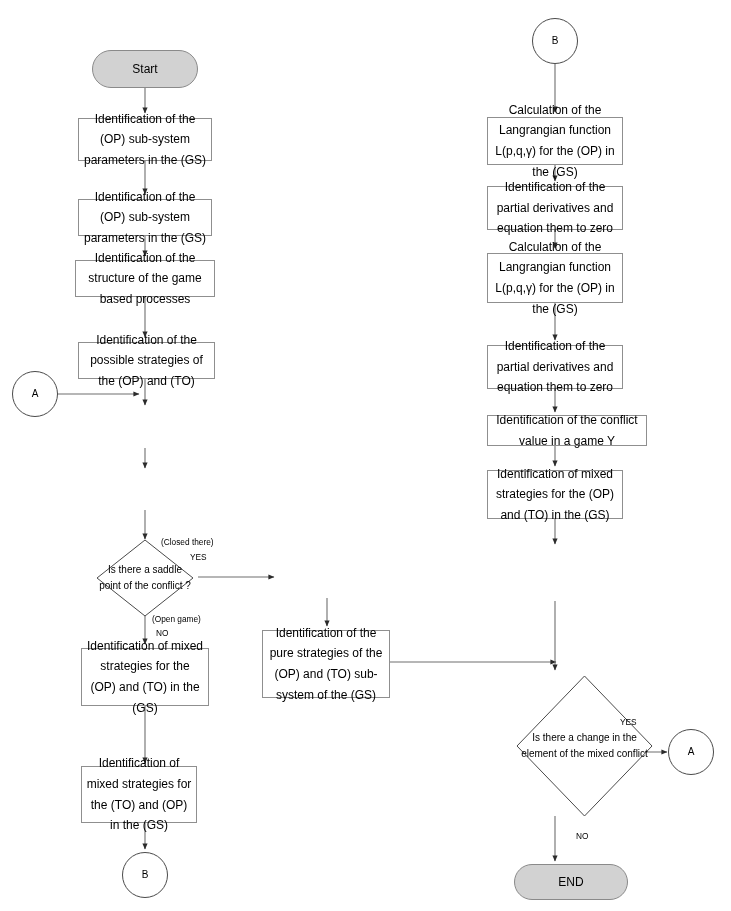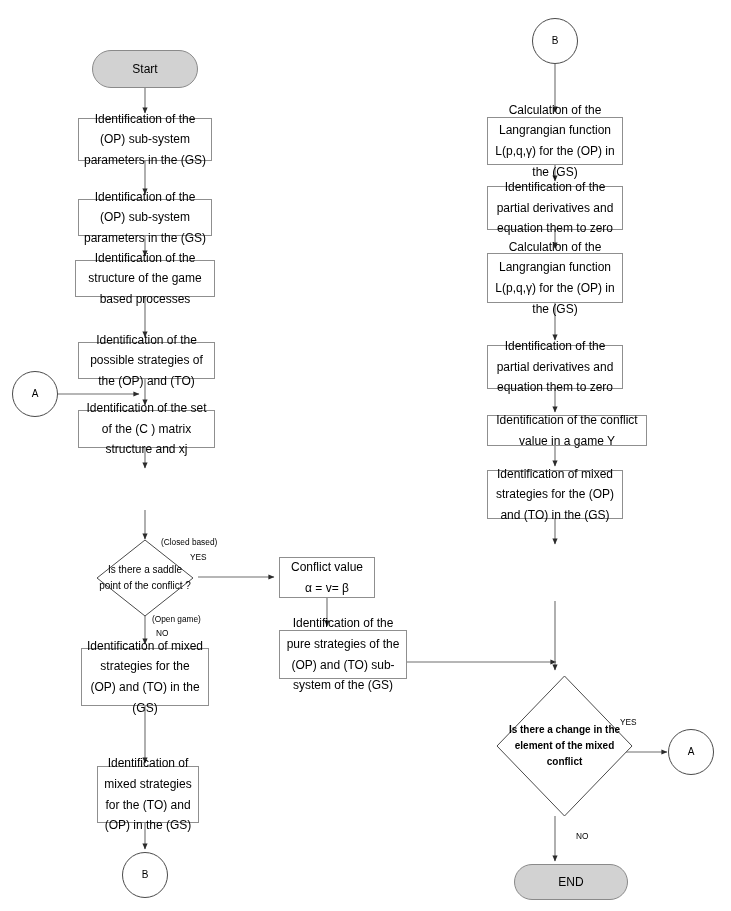--- a/index.html
+++ b/index.html
@@ -146,67 +146,60 @@
   </div>
 
   <div class="node proc" style="left:75px; top:260px; width:140px; height:37px;">
     <span class="ntext">Identification of the structure of the game based processes</span>
   </div>
 
   <div class="node proc" style="left:78px; top:342px; width:137px; height:37px;">
     <span class="ntext">Identification of the possible strategies of the (OP) and (TO)</span>
   </div>
 
-  <div class="node proc" style="left:78px; top:410px; width:137px; height:38px;">
-    <span class="ntext">Identification of the set of the (C ) matrix structure and xj</span>
-  </div>
 
 
   <div class="decision-wrap" style="left:96px; top:539px; width:98px; height:78px;">
     <svg width="98" height="78" viewBox="0 0 98 78" xmlns="http://www.w3.org/2000/svg">
       <polygon points="49,1 97,39 49,77 1,39" fill="#ffffff" stroke="#4a4a4a" stroke-width="1"></polygon>
     </svg>
     <div class="decision-label">Is there a saddle point of the conflict ?</div>
   </div>
 
   <div class="edge-label" style="left:161px; top:536px;">
-    <span>(Closed based)</span>
+    <span>(Closed there)</span>
   </div>
   <div class="edge-label" style="left:190px; top:551px;">
     <span>YES</span>
   </div>
   <div class="edge-label" style="left:152px; top:613px;">
     <span>(Open game)</span>
   </div>
   <div class="edge-label" style="left:156px; top:627px;">
     <span>NO</span>
   </div>
 
   <div class="node proc" style="left:81px; top:648px; width:128px; height:58px;">
     <span class="ntext">Identification of mixed strategies for the (OP) and (TO) in the (GS)</span>
   </div>
 
-  <div class="node proc" style="left:81px; top:766px; width:102px; height:57px;margin-left:16px;">
+  <div class="node proc" style="left:81px; top:766px; width:116px; height:57px;">
     <span class="ntext">Identification of mixed strategies for the (TO) and (OP) in the (GS)</span>
   </div>
 
   <div class="node connector" style="left:122px; top:852px; width:46px; height:46px;">
     <span class="ntext">B</span>
   </div>
 
   <div class="node connector" style="left:12px; top:371px; width:46px; height:46px;">
     <span class="ntext">A</span>
   </div>
 
-  <div class="node proc" style="left:279px; top:557px; width:96px; height:41px; flex-direction:column;">
-    <span class="ntext">Conflict value</span>
-    <span class="ntext">α = v= β</span>
-  </div>
-
-  <div class="node proc" style="left:262px; top:630px; width:128px; height:49px;margin-left:17px;">
+
+  <div class="node proc" style="left:262px; top:630px; width:128px; height:68px;">
     <span class="ntext">Identification of the pure strategies of the (OP) and (TO) sub-system of the (GS)</span>
   </div>
 
   <div class="node connector" style="left:532px; top:18px; width:46px; height:46px;">
     <span class="ntext">B</span>
   </div>
 
   <div class="node proc" style="left:487px; top:117px; width:136px; height:48px;">
     <span class="ntext">Calculation of the Langrangian function L(p,q,γ) for the (OP) in the (GS)</span>
   </div>
@@ -225,21 +218,21 @@
 
   <div class="node proc" style="left:487px; top:415px; width:160px; height:31px;">
     <span class="ntext">Identification of the conflict value in a game Y</span>
   </div>
 
   <div class="node proc" style="left:487px; top:470px; width:136px; height:49px;">
     <span class="ntext">Identification of mixed strategies for the (OP) and (TO) in the (GS)</span>
   </div>
 
 
-  <div class="decision-wrap" style="left:496px; top:675px; width:137px; height:142px;font-weight:bold;">
+  <div class="decision-wrap" style="left:516px; top:675px; width:137px; height:142px;">
     <svg width="137" height="142" viewBox="0 0 137 142" xmlns="http://www.w3.org/2000/svg">
       <polygon points="68.5,1 136,71 68.5,141 1,71" fill="#ffffff" stroke="#4a4a4a" stroke-width="1"></polygon>
     </svg>
     <div class="decision-label">Is there a change in the element of the mixed conflict</div>
   </div>
 
   <div class="edge-label" style="left:620px; top:716px;">
     <span>YES</span>
   </div>
   <div class="edge-label" style="left:576px; top:830px;">

